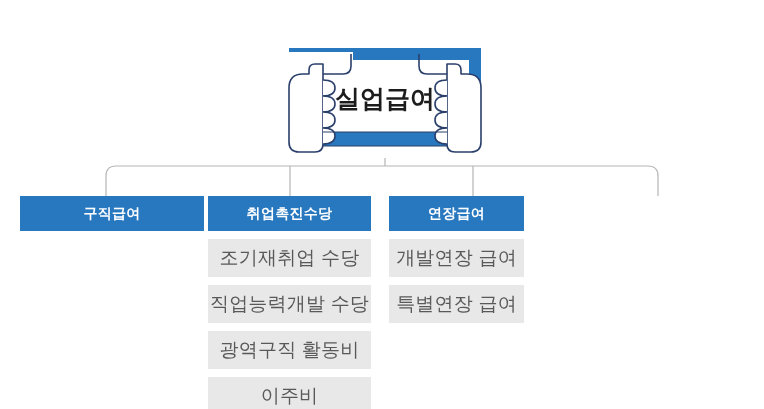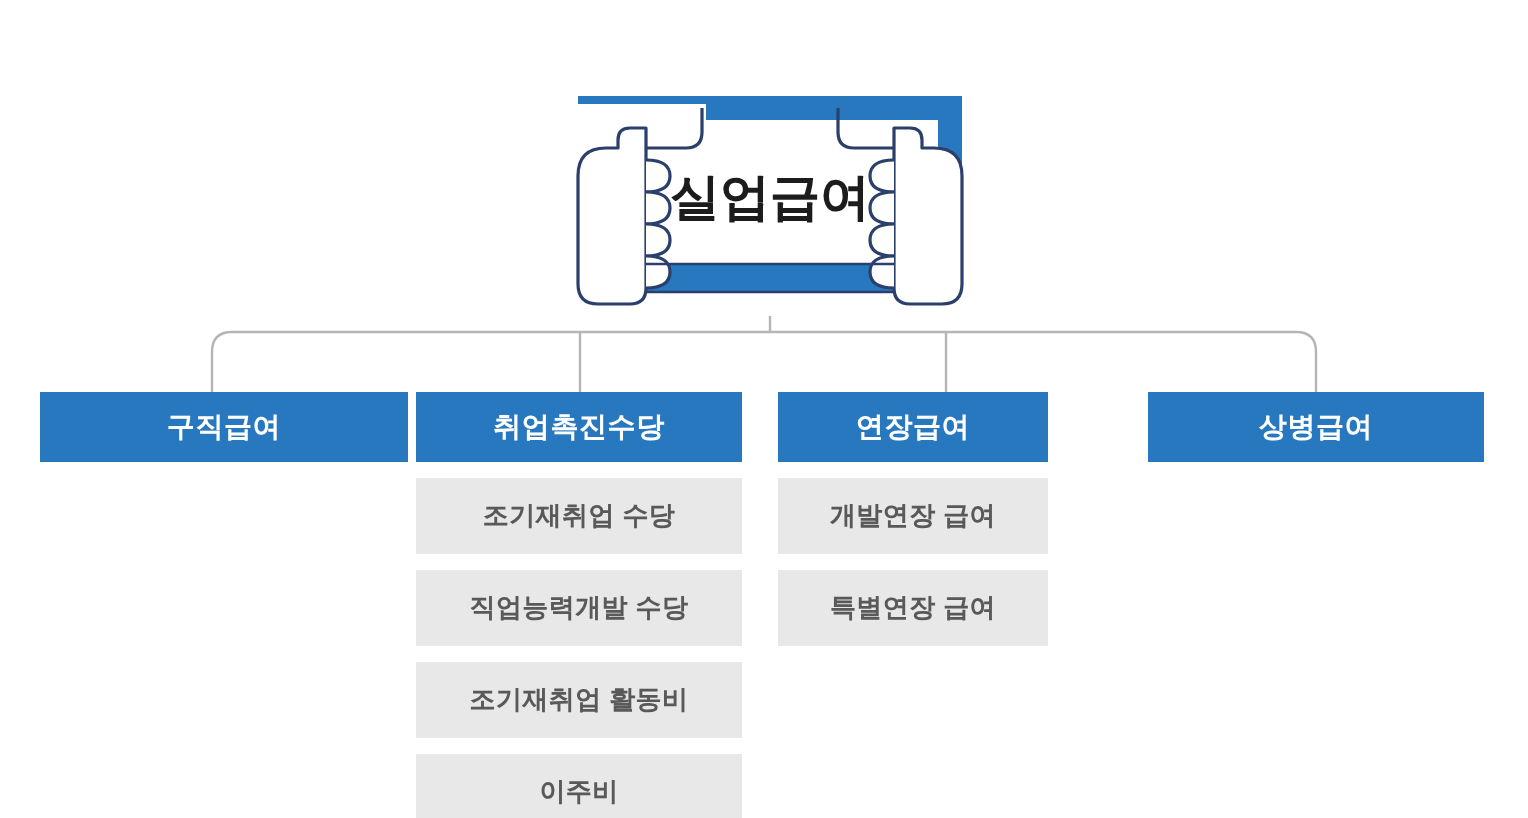--- a/index.html
+++ b/index.html
@@ -75,22 +75,22 @@
     display: flex;
     align-items: center;
     justify-content: center;
     letter-spacing: 0.3px;
     box-sizing: border-box;
   }
   .sub-box {
     height: 38px;
     background: #e8e8e8;
     color: #595959;
-    font-size: 13px;
-    font-weight: bold;
+    font-size: 19px;
+    font-weight: normal;
     display: flex;
     align-items: center;
     justify-content: center;
     margin-top: 8px;
     letter-spacing: 0.2px;
     box-sizing: border-box;
   }
 </style>
 </head>
 <body>
@@ -171,27 +171,24 @@
   </div>
 
   <div class="column" style="left:20px; width:184px;">
     <div class="cat-box">구직급여</div>
   </div>
 
   <div class="column" style="left:208px; width:163px;">
     <div class="cat-box">취업촉진수당</div>
     <div class="sub-box">조기재취업 수당</div>
     <div class="sub-box">직업능력개발 수당</div>
-    <div class="sub-box">조기재취업 활동비</div>
+    <div class="sub-box">광역구직 활동비</div>
     <div class="sub-box">이주비</div>
   </div>
 
   <div class="column" style="left:389px; width:135px;">
     <div class="cat-box">연장급여</div>
     <div class="sub-box">개발연장 급여</div>
     <div class="sub-box">특별연장 급여</div>
   </div>
 
-  <div class="column" style="left:574px; width:168px;">
-    <div class="cat-box">상병급여</div>
-  </div>
 
 </div>
 
 </body></html>

